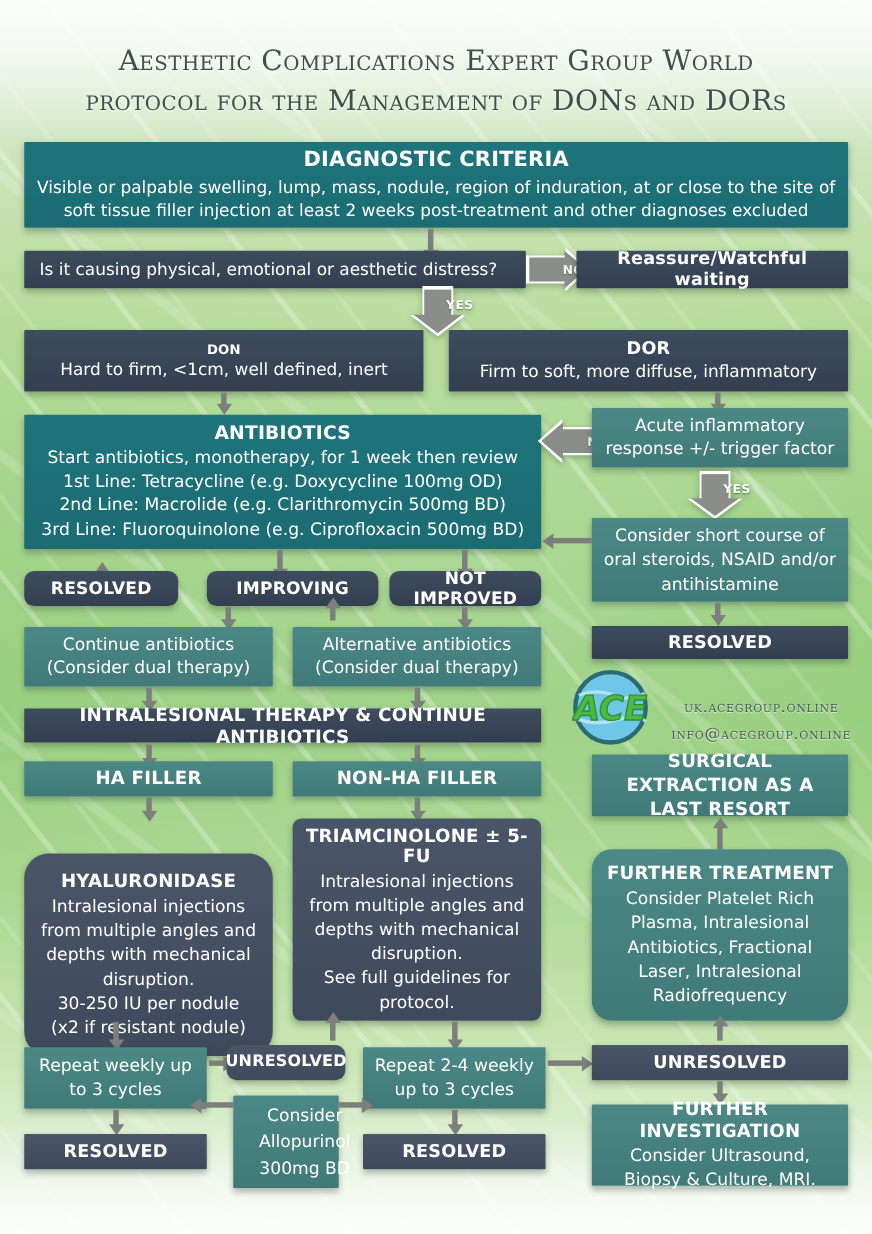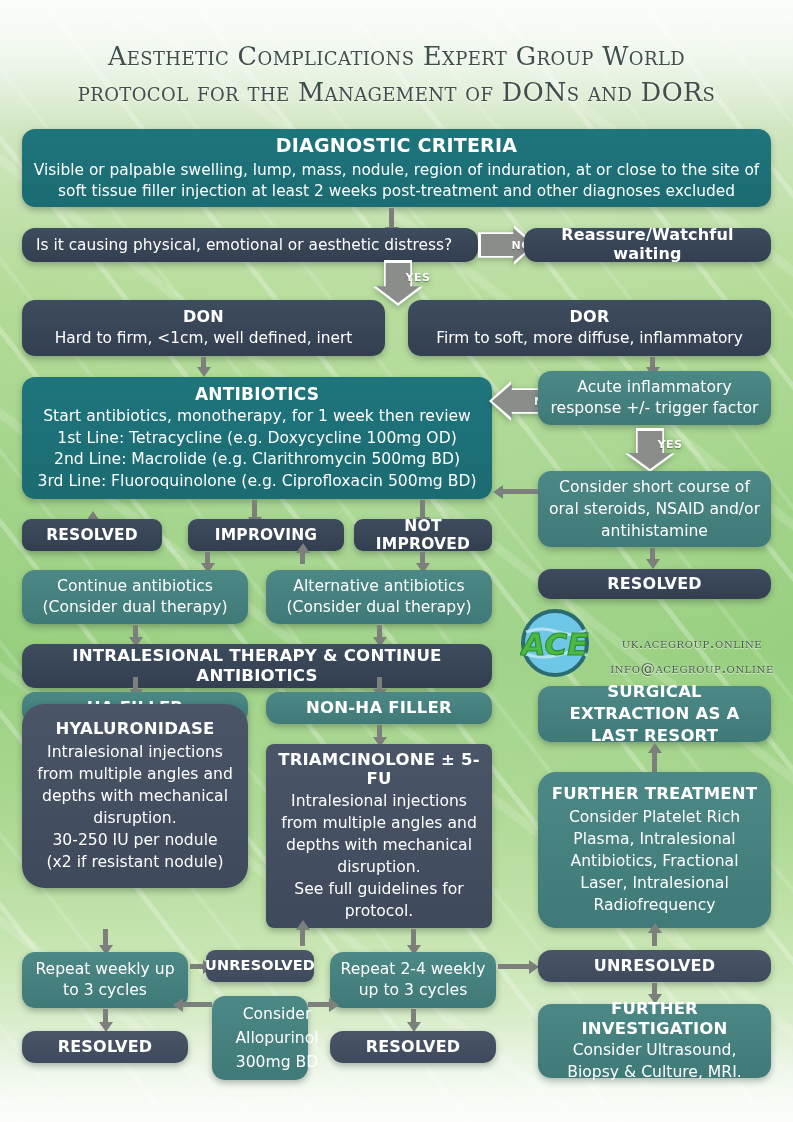--- a/index.html
+++ b/index.html
@@ -34,21 +34,21 @@
   
   #title{position:absolute;left:0;top:38px;width:793px;text-align:center;
     font-family:"DejaVu Serif", serif;
     font-size:25.5px;line-height:36px;color:#3f4f4c;
     font-variant:small-caps;letter-spacing:.4px;
     text-shadow:0 1px 2px rgba(255,255,255,.85);}
   #title .l2{display:block;}
 
   
   .bx{position:absolute;box-sizing:border-box;color:#fff;
-      border-radius:13px;
+      border-radius:1px;
       display:flex;flex-direction:column;align-items:center;justify-content:center;
       text-align:center;
       box-shadow:0 3px 6px rgba(40,60,50,.34);
       padding:4px 8px;}
   .bx .hd{font-weight:bold;letter-spacing:.2px;line-height:1.18;}
   .bx .bd{line-height:1.18;}
   .teal   {background:linear-gradient(180deg,#1f757c 0%,#1b6b72 100%);}
   .teal2  {background:linear-gradient(180deg,#4c8885 0%,#3f7a78 100%);}
   .navy   {background:linear-gradient(180deg,#3d4c5e 0%,#333f50 100%);}
   .navy2  {background:linear-gradient(180deg,#4a5668 0%,#3e4a5b 100%);}
@@ -138,21 +138,21 @@
   <div class="hd" style="font-size:16px;">Reassure/Watchful waiting</div>
 </div>
 
 <div class="badge d" style="left:376px;top:263px;width:44px;height:40px;">
   <span class="outline"></span>
   <span class="shape"></span>
   <span class="lbl">YES</span>
 </div>
 
 <div class="bx navy" style="left:22px;top:300px;width:363px;height:56px;">
-  <div class="hd" style="font-size:16px;">DON</div>
+  <div class="hd" style="font-size:12px;">DON</div>
   <div class="bd" style="font-size:15.4px;margin-top:2px;">Hard to firm, &lt;1cm, well defined, inert</div>
 </div>
 
 <div class="bx navy" style="left:408px;top:300px;width:363px;height:56px;">
   <div class="hd" style="font-size:16px;">DOR</div>
   <div class="bd" style="font-size:15.4px;margin-top:2px;">Firm to soft, more diffuse, inflammatory</div>
 </div>
 
 <div class="ar v down" style="left:201px;top:357px;height:11px;">
     <span class="head"></span>
@@ -238,21 +238,21 @@
   <div class="bd" style="font-size:15.6px;line-height:21px;">Alternative antibiotics (Consider dual therapy)</div>
 </div>
 
 <div class="ar v down" style="left:133px;top:625px;height:13px;">
     <span class="head"></span>
   </div>
 <div class="ar v down" style="left:377px;top:625px;height:13px;">
     <span class="head"></span>
   </div>
 
-<div class="bx navy" style="left:22px;top:644px;width:470px;height:44px;">
+<div class="bx navy" style="left:22px;top:644px;width:470px;height:31px;">
   <div class="hd" style="font-size:16.6px;">INTRALESIONAL THERAPY &amp; CONTINUE ANTIBIOTICS</div>
 </div>
 
 <div class="ar v down" style="left:133px;top:677px;height:13px;">
     <span class="head"></span>
   </div>
 <div class="ar v down" style="left:377px;top:677px;height:13px;">
     <span class="head"></span>
   </div>
 
@@ -263,21 +263,21 @@
   <div class="hd" style="font-size:16.5px;">NON-HA FILLER</div>
 </div>
 
 <div class="ar v down" style="left:133px;top:725px;height:13px;">
     <span class="head"></span>
   </div>
 <div class="ar v down" style="left:377px;top:725px;height:13px;">
     <span class="head"></span>
   </div>
 
-<div class="bx navy2" style="left:22px;top:704px;width:226px;height:184px;border-radius:22px;">
+<div class="bx navy2" style="left:22px;top:776px;width:226px;height:184px;border-radius:22px;">
   <div class="hd" style="font-size:16.5px;margin-bottom:2px;">HYALURONIDASE</div>
   <div class="bd" style="font-size:15.6px;line-height:22px;">Intralesional injections from multiple angles and depths with mechanical disruption.</div>
   <div class="bd" style="font-size:15.6px;line-height:22px;">30-250 IU per nodule</div>
   <div class="bd" style="font-size:15.6px;line-height:22px;">(x2 if resistant nodule)</div>
 </div>
 
 <div class="bx navy2" style="left:266px;top:744px;width:226px;height:184px;border-radius:8px;">
   <div class="hd" style="font-size:16.5px;margin-bottom:2px;">TRIAMCINOLONE ± 5-FU</div>
   <div class="bd" style="font-size:15.6px;line-height:22px;">Intralesional injections from multiple angles and depths with mechanical disruption.</div>
   <div class="bd" style="font-size:15.6px;line-height:22px;">See full guidelines for protocol.</div>

